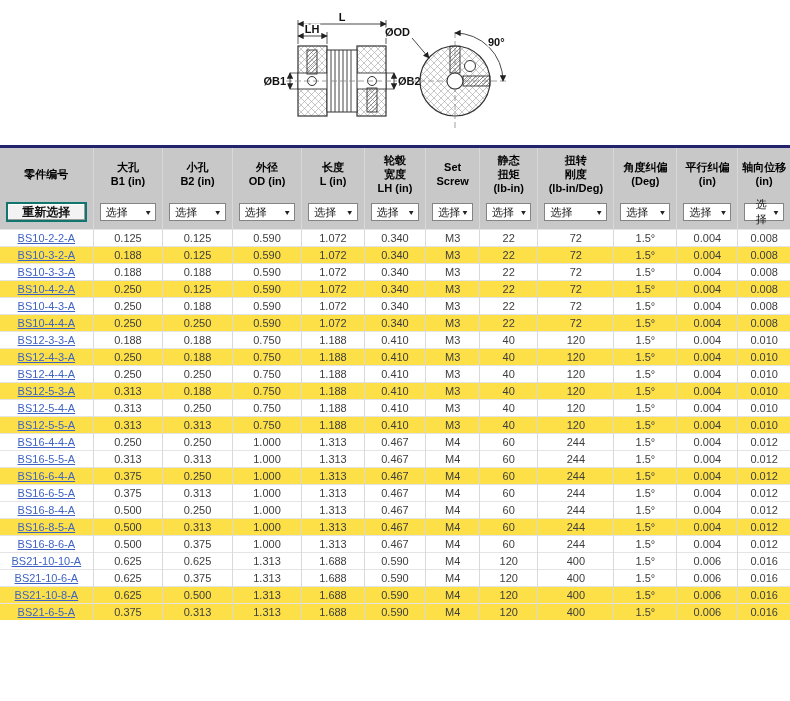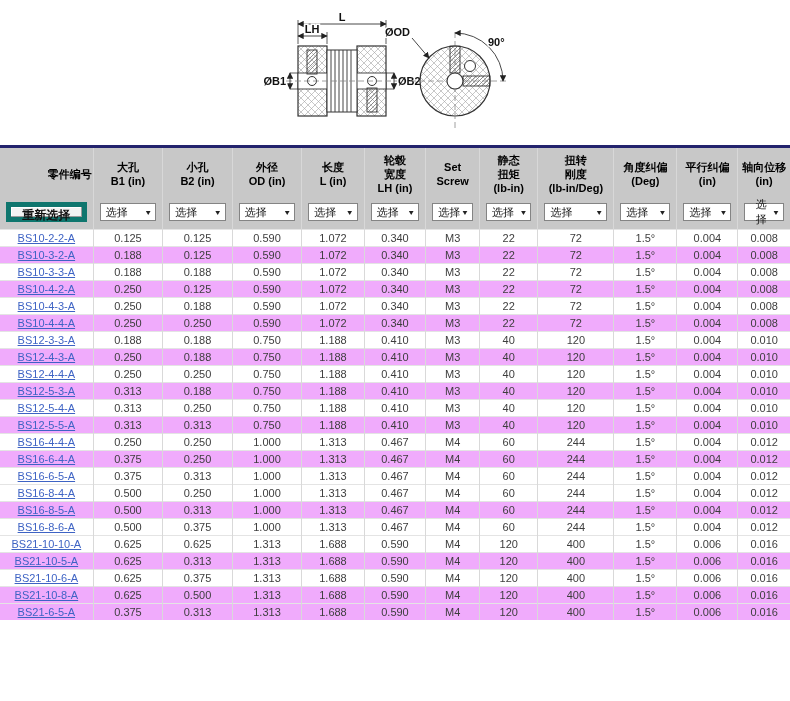--- a/index.html
+++ b/index.html
@@ -14,47 +14,47 @@
   table.parts{
     width:790px;border-collapse:collapse;table-layout:fixed;
     border-top:3px solid #23236d;font-size:11px;
   }
   thead th{
     background:#c8c8c8;color:#000;font-weight:bold;font-size:11px;
     white-space:pre-line;text-align:center;vertical-align:middle;
     line-height:1.3;height:48px;padding:2px 1px;
     border-left:1px solid #d8d8d8;
   }
-  thead th:first-child{border-left:none;text-align:right;}
+  thead th:first-child{border-left:none;}
   tr.filter-row td{
     background:#c8c8c8;padding:2px 4px 7px 4px;text-align:center;
     border-left:1px solid #d8d8d8;vertical-align:middle;
   }
   tr.filter-row td:first-child{border-left:none;}
   .reset-btn{
     font-family:inherit;font-size:12px;font-weight:bold;color:#111;
-    background:#f3f3f3;border:5px solid #0f766e;
+    background:#f3f3f3;border:2px solid #0f766e;
     box-shadow:inset -1px -1px 0 #9c9c9c, inset 1px 1px 0 #ffffff;
     width:95%;height:20px;padding:0;cursor:pointer;
   }
   .select-box{
     background:#fff;border:1px solid #848484;height:16px;
     display:flex;align-items:center;justify-content:space-between;
     padding:0 3px 0 5px;cursor:pointer;margin:0 2px;
   }
   .sel-label{font-size:11px;color:#111;}
   .sel-arrow{font-size:8px;color:#222;transform:scaleY(.9);}
   tbody td{
     text-align:center;color:#3d3d3d;padding:2px 2px;height:12px;
     border-left:1px solid #d9d9d9;border-top:1px solid #e4e4e4;
     overflow:hidden;white-space:nowrap;
   }
   tbody td:first-child{border-left:none;}
   tbody tr.odd{background:#ffffff;}
-  tbody tr.even{background:#f0abfc;}
+  tbody tr.even{background:#fde047;}
   .part-link{color:#3e63c4;text-decoration:underline;cursor:pointer;}
   svg text{font-family:"Liberation Sans",sans-serif;font-size:11px;font-weight:bold;fill:#111;
     paint-order:stroke;stroke:#fff;stroke-width:3px;}
 </style>
 </head>
 <body>
 
 <div class="diagram-area">
   <svg width="790" height="145" viewBox="0 0 790 145">
     <defs>
@@ -414,20 +414,34 @@
         <td>1.000</td>
         <td>1.313</td>
         <td>0.467</td>
         <td>M4</td>
         <td>60</td>
         <td>244</td>
         <td>1.5°</td>
         <td>0.004</td>
         <td>0.012</td>
       </tr>
+      <tr class="odd">
+        <td><a href="#" class="part-link">BS16-5-5-A</a></td>
+        <td>0.313</td>
+        <td>0.313</td>
+        <td>1.000</td>
+        <td>1.313</td>
+        <td>0.467</td>
+        <td>M4</td>
+        <td>60</td>
+        <td>244</td>
+        <td>1.5°</td>
+        <td>0.004</td>
+        <td>0.012</td>
+      </tr>
       <tr class="even">
         <td><a href="#" class="part-link">BS16-6-4-A</a></td>
         <td>0.375</td>
         <td>0.250</td>
         <td>1.000</td>
         <td>1.313</td>
         <td>0.467</td>
         <td>M4</td>
         <td>60</td>
         <td>244</td>
@@ -498,34 +512,20 @@
         <td>1.313</td>
         <td>1.688</td>
         <td>0.590</td>
         <td>M4</td>
         <td>120</td>
         <td>400</td>
         <td>1.5°</td>
         <td>0.006</td>
         <td>0.016</td>
       </tr>
-      <tr class="even">
-        <td><a href="#" class="part-link">BS21-10-5-A</a></td>
-        <td>0.625</td>
-        <td>0.313</td>
-        <td>1.313</td>
-        <td>1.688</td>
-        <td>0.590</td>
-        <td>M4</td>
-        <td>120</td>
-        <td>400</td>
-        <td>1.5°</td>
-        <td>0.006</td>
-        <td>0.016</td>
-      </tr>
       <tr class="odd">
         <td><a href="#" class="part-link">BS21-10-6-A</a></td>
         <td>0.625</td>
         <td>0.375</td>
         <td>1.313</td>
         <td>1.688</td>
         <td>0.590</td>
         <td>M4</td>
         <td>120</td>
         <td>400</td>

